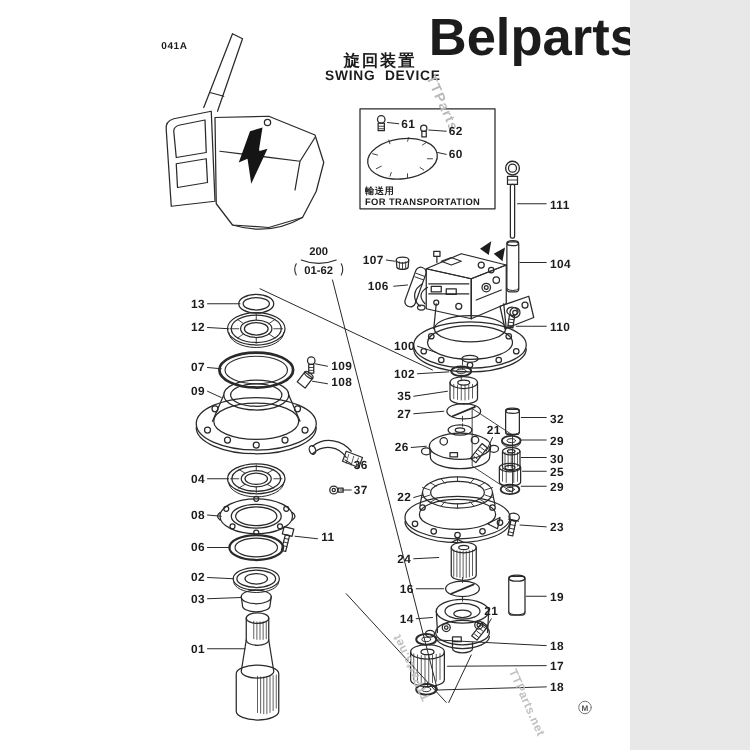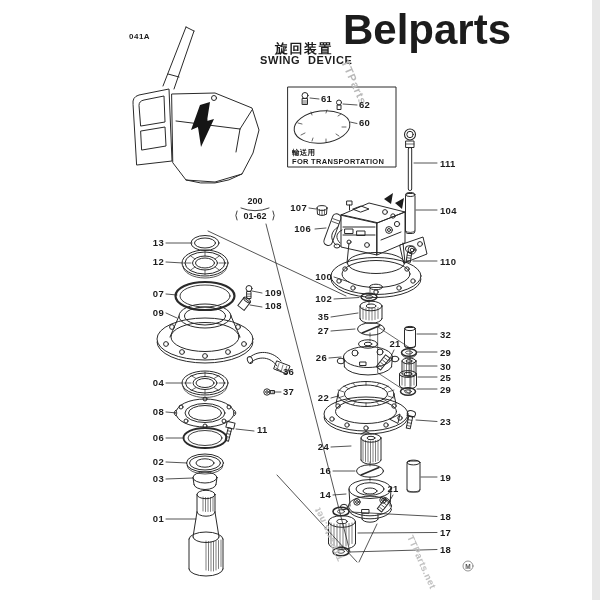--- a/index.html
+++ b/index.html
@@ -1,16 +1,16 @@
 <!DOCTYPE html>
 <html><head>
 <meta charset="utf-8">
 <style>
   html,body{margin:0;padding:0;background:#e8e8e8;}
-  .stage{position:relative;width:592px;height:600px;background:#ffffff;overflow:hidden;
+  .stage{position:relative;width:504px;height:600px;background:#ffffff;overflow:hidden;
          font-family:"Liberation Sans",sans-serif;}
   svg{display:block}
   svg text{font-family:"Liberation Sans",sans-serif;fill:#1c1c1c;stroke:none}
   .t-code{font-size:8px;font-weight:700;letter-spacing:.5px}
   .t-cn{font-size:13px;font-weight:700;letter-spacing:1.5px}
   .t-en{font-size:11px;font-weight:700;letter-spacing:.6px;word-spacing:4px}
   .t-brand{font-size:42px;font-weight:700}
   .t-callout{font-size:9.5px;font-weight:700;letter-spacing:.3px}
   .t-ref{font-size:9px;font-weight:700}
   .t-box{font-size:7.5px;font-weight:700;letter-spacing:.3px}

